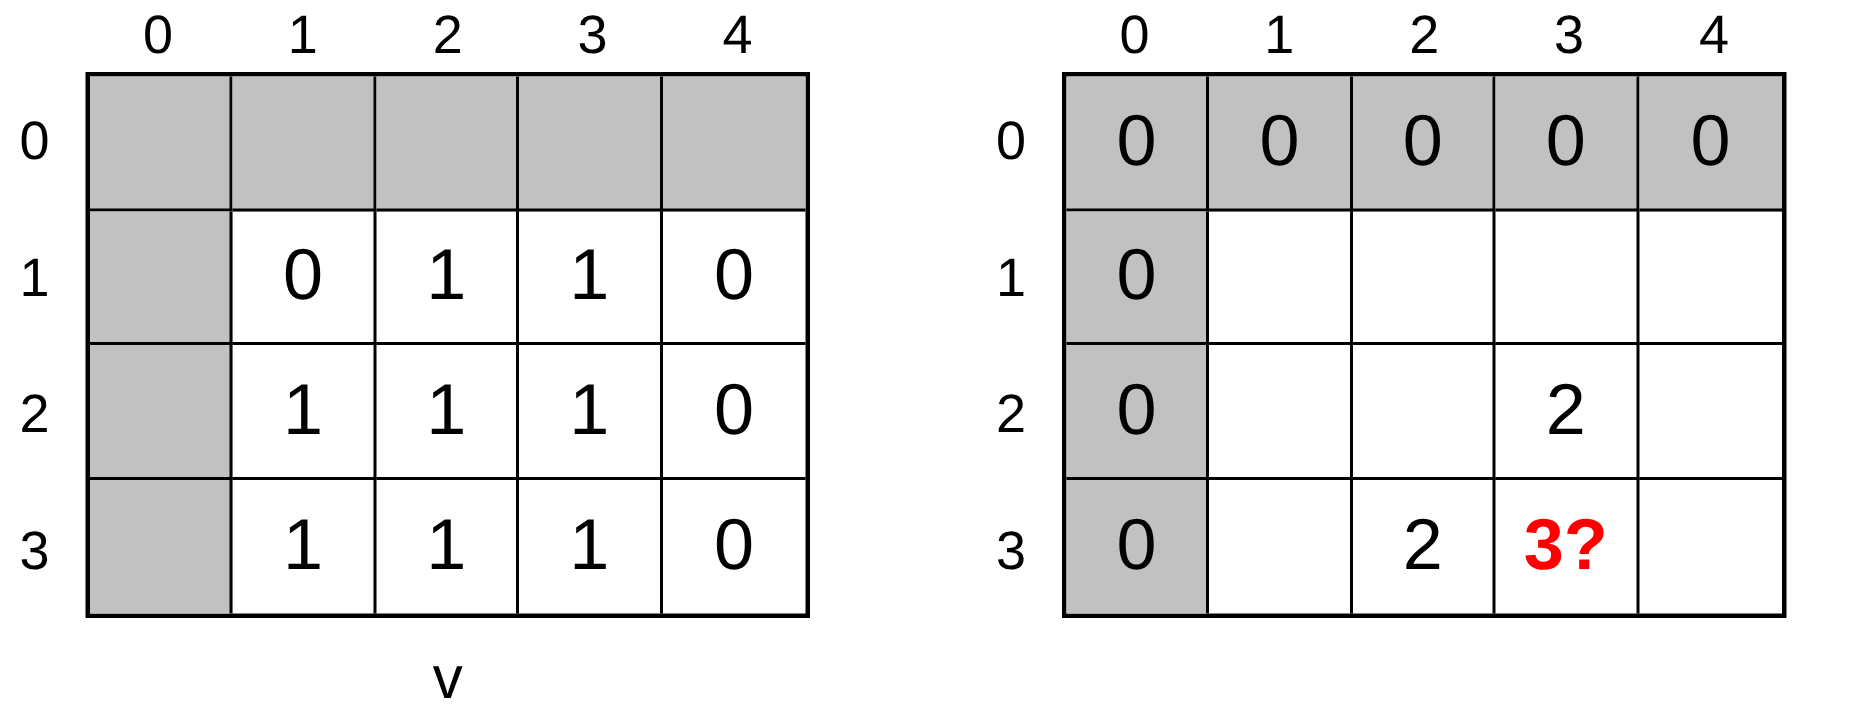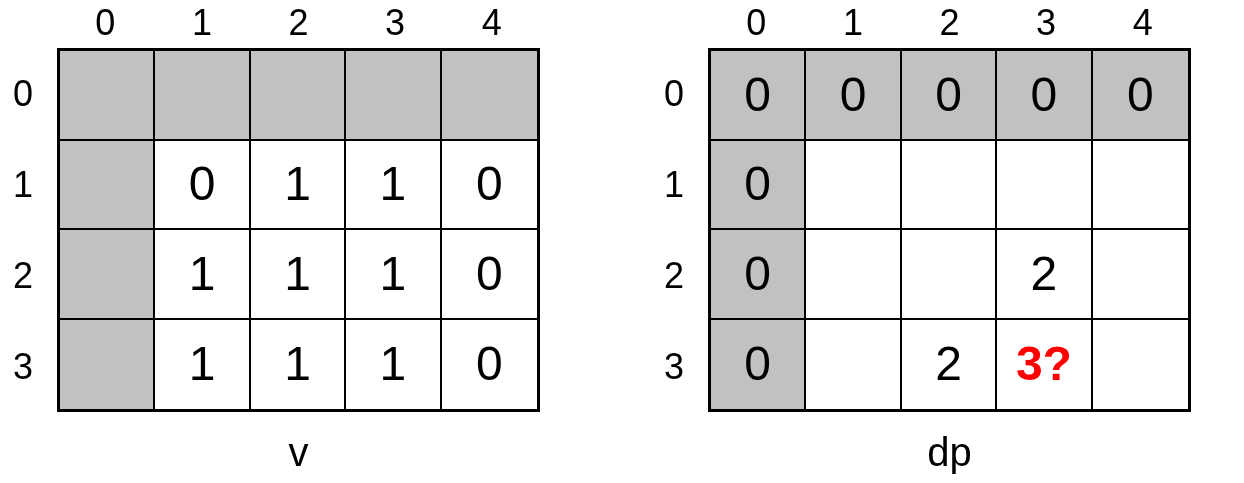--- a/index.html
+++ b/index.html
@@ -157,15 +157,14 @@
         <div class="cell" style="color: rgb(0, 0, 0);"></div>
         <div class="cell" style="color: rgb(0, 0, 0);"></div>
         <div class="cell" style="color: rgb(0, 0, 0);">2</div>
         <div class="cell" style="color: rgb(0, 0, 0);"></div>
         <div class="cell" style="background: rgb(193, 193, 193); color: rgb(0, 0, 0);">0</div>
         <div class="cell" style="color: rgb(0, 0, 0);"></div>
         <div class="cell" style="color: rgb(0, 0, 0);">2</div>
         <div class="cell highlight" style="color: rgb(255, 0, 0);">3?</div>
         <div class="cell" style="color: rgb(0, 0, 0);"></div>
       </div>
-      <div class="caption">dp</div>
     </div>
   </div>
 
 </body></html>

